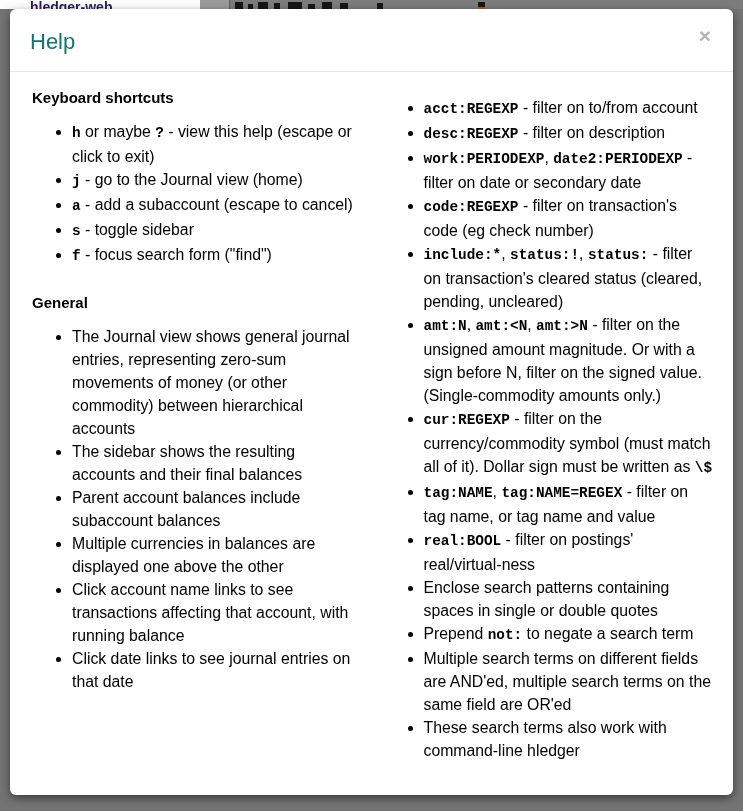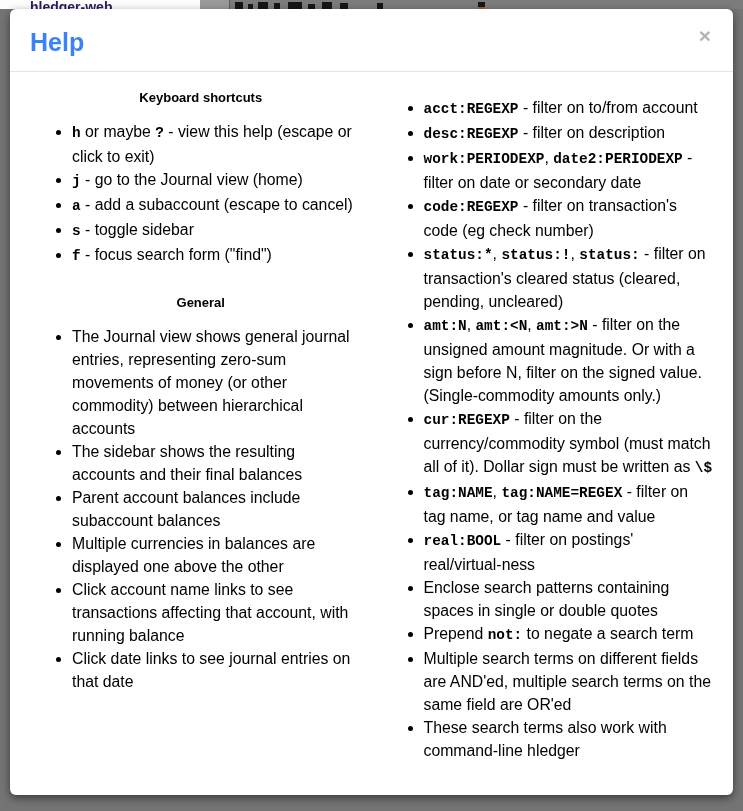--- a/index.html
+++ b/index.html
@@ -63,42 +63,41 @@
     z-index: 2;
     overflow: hidden;
   }
   .modal-header {
     position: relative;
     padding: 18px 26px 14px 20px;
     border-bottom: 1px solid var(--divider);
   }
   .modal-title {
     margin: 0;
-    font-size: 25px; font-weight: 700;
+    font-size: 22px; font-weight: 400;
     line-height: 30px;
-    color: #3b82f6;
+    color: #0f766e;
   }
   .close-btn {
     position: absolute; top: 14px; right: 18px;
     background: none; border: none; padding: 2px 4px;
     font-size: 21px; font-weight: bold; line-height: 1;
     color: var(--close_icon);
     cursor: pointer;
     font-family: "Liberation Sans", sans-serif;
   }
   .modal-body {
     display: flex;
     padding: 16px 8px 30px 12px;
   }
   .col { width: 50%; padding: 0 4px 0 10px; }
   .col h3 {
     margin: 0 0 12px 0;
-    font-size: 13px; font-weight: bold; line-height: 20px;
+    font-size: 15px; font-weight: bold; line-height: 20px;
     color: var(--text);
-    text-align: center;
   }
   .col h3.mt { margin-top: 25px; }
   .col ul {
     margin: 8px; padding: 0 0 0 32px;
     list-style: disc outside;
   }
   .col li {
     margin: 0;
     font-size: 15.8px; line-height: 23px;
     color: var(--text);
@@ -154,21 +153,21 @@
           <li><span>Click account name links to see transactions affecting that account, with running balance</span></li>
           <li><span>Click date links to see journal entries on that date</span></li>
         </ul>
     </div>
     <div class="col">
       <ul>
           <li><code>acct:REGEXP</code><span> - filter on to/from account</span></li>
           <li><code>desc:REGEXP</code><span> - filter on description</span></li>
           <li><code>work:PERIODEXP</code><span>, </span><code>date2:PERIODEXP</code><span> - filter on date or secondary date</span></li>
           <li><code>code:REGEXP</code><span> - filter on transaction's code (eg check number)</span></li>
-          <li><code>status:*</code><span>, </span><code>status:!</code><span>, </span><code>status:</code><span> - filter on transaction's cleared status (cleared, pending, uncleared)</span></li>
+          <li><code>include:*</code><span>, </span><code>status:!</code><span>, </span><code>status:</code><span> - filter on transaction's cleared status (cleared, pending, uncleared)</span></li>
           <li><code>amt:N</code><span>, </span><code>amt:&lt;N</code><span>, </span><code>amt:&gt;N</code><span> - filter on the unsigned amount magnitude. Or with a sign before N, filter on the signed value. (Single-commodity amounts only.)</span></li>
           <li><code>cur:REGEXP</code><span> - filter on the currency/commodity symbol (must match all of it). Dollar sign must be written as </span><code>\$</code></li>
           <li><code>tag:NAME</code><span>, </span><code>tag:NAME=REGEX</code><span> - filter on tag name, or tag name and value</span></li>
           <li><code>real:BOOL</code><span> - filter on postings' real/virtual-ness</span></li>
           <li><span>Enclose search patterns containing spaces in single or double quotes</span></li>
           <li><span>Prepend </span><code>not:</code><span> to negate a search term</span></li>
           <li><span>Multiple search terms on different fields are AND'ed, multiple search terms on the same field are OR'ed</span></li>
           <li><span>These search terms also work with command-line hledger</span></li>
         </ul>
     </div>

